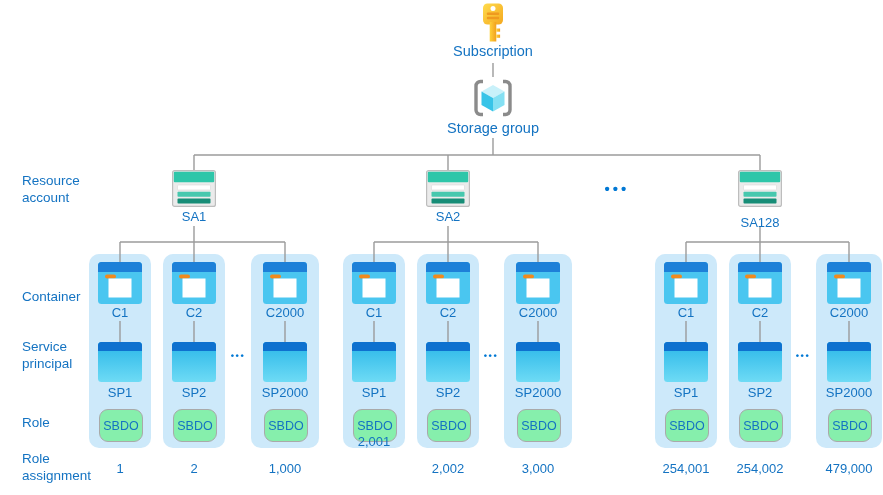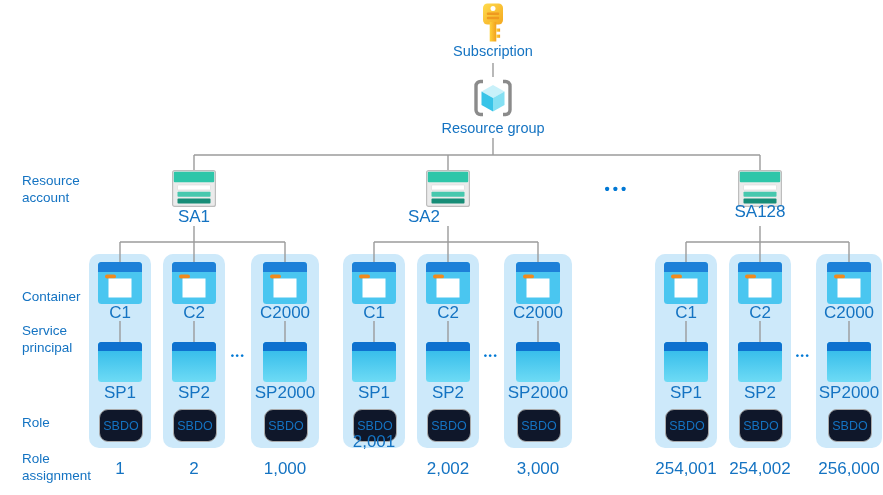--- a/index.html
+++ b/index.html
@@ -3,26 +3,26 @@
 <meta charset="utf-8">
 <style>
   html,body{margin:0;padding:0;background:#fff;}
   #canvas{position:relative;width:883px;height:495px;background:#fff;overflow:hidden;
           font-family:"Liberation Sans",sans-serif;}
   .connectors{position:absolute;left:0;top:0;z-index:1;}
   .colbg{position:absolute;top:254px;height:194px;width:62px;background:#cde9fa;border-radius:10px;z-index:0;}
   .colbg.wide{width:68px;}
   .icon{position:absolute;z-index:2;}
   .nlabel{position:absolute;z-index:2;transform:translateX(-50%);color:#1473c2;
-          font-size:17px;white-space:nowrap;line-height:15px;}
+          font-size:13px;white-space:nowrap;line-height:15px;}
   .toplabel{position:absolute;z-index:2;transform:translateX(-50%);color:#1473c2;
           font-size:14.5px;white-space:nowrap;}
   .rowlabel{position:absolute;left:22px;z-index:2;color:#1473c2;font-size:13.5px;
           line-height:17px;white-space:pre-line;}
-  .rolebox{position:absolute;z-index:2;width:42px;height:31px;background:#0f172a;
+  .rolebox{position:absolute;z-index:2;width:42px;height:31px;background:#86efac;
           border:1.6px solid #a9a9a9;border-radius:9px;color:#1473c2;font-size:12.5px;
           display:flex;align-items:center;justify-content:center;}
   .dots-lg{position:absolute;z-index:2;transform:translateX(-50%);color:#0078d4;
           font-size:15px;font-weight:bold;letter-spacing:3px;}
   .dots-sm{position:absolute;z-index:2;transform:translateX(-50%);color:#0078d4;
           font-size:9.5px;font-weight:bold;letter-spacing:1.5px;}
 </style>
 </head>
 <body>
 
@@ -126,43 +126,43 @@
     </g>
   </svg>
 
   <svg class="icon" width="34" height="40" style="left:476px;top:3px">
       <use href="#sym-key"></use>
     </svg>
   <div class="toplabel" style="left:493px;top:43px">Subscription</div>
   <svg class="icon" width="44" height="40" style="left:471px;top:78px">
       <use href="#sym-rg"></use>
     </svg>
-  <div class="toplabel" style="left:493px;top:120px">Resource group</div>
+  <div class="toplabel" style="left:493px;top:120px">Storage group</div>
 
   <div class="rowlabel" style="top:172px">Resource
 account</div>
   <div class="rowlabel" style="top:288px">Container</div>
-  <div class="rowlabel" style="top:322px">Service
+  <div class="rowlabel" style="top:338px">Service
 principal</div>
   <div class="rowlabel" style="top:414px">Role</div>
   <div class="rowlabel" style="top:450px">Role
 assignment</div>
 
   <svg class="icon" width="44" height="37" style="left:172px;top:170px">
       <use href="#sym-storage"></use>
     </svg>
   <div class="nlabel" style="left:194px;top:209px">SA1</div>
   <svg class="icon" width="44" height="37" style="left:426px;top:170px">
       <use href="#sym-storage"></use>
     </svg>
-  <div class="nlabel" style="left:424px;top:209px">SA2</div>
+  <div class="nlabel" style="left:448px;top:209px">SA2</div>
   <svg class="icon" width="44" height="37" style="left:738px;top:170px">
       <use href="#sym-storage"></use>
     </svg>
-  <div class="nlabel" style="left:760px;top:204px">SA128</div>
+  <div class="nlabel" style="left:760px;top:215px">SA128</div>
   <div class="dots-lg" style="left:617px;top:180px">•••</div>
 
   <svg class="icon" width="44" height="42" style="left:98px;top:262px">
       <use href="#sym-container"></use>
     </svg>
   <div class="nlabel" style="left:120px;top:305px">C1</div>
   <svg class="icon" width="44" height="40" style="left:98px;top:342px">
       <use href="#sym-sp"></use>
     </svg>
   <div class="nlabel" style="left:120px;top:385px">SP1</div>
@@ -254,15 +254,15 @@
 
   <svg class="icon" width="44" height="42" style="left:827px;top:262px">
       <use href="#sym-container"></use>
     </svg>
   <div class="nlabel" style="left:849px;top:305px">C2000</div>
   <svg class="icon" width="44" height="40" style="left:827px;top:342px">
       <use href="#sym-sp"></use>
     </svg>
   <div class="nlabel" style="left:849px;top:385px">SP2000</div>
   <div class="rolebox" style="left:828px;top:409px">SBDO</div>
-  <div class="nlabel" style="left:849px;top:461px">256,000</div>
+  <div class="nlabel" style="left:849px;top:461px">479,000</div>
 
 </div>
 
 </body></html>

